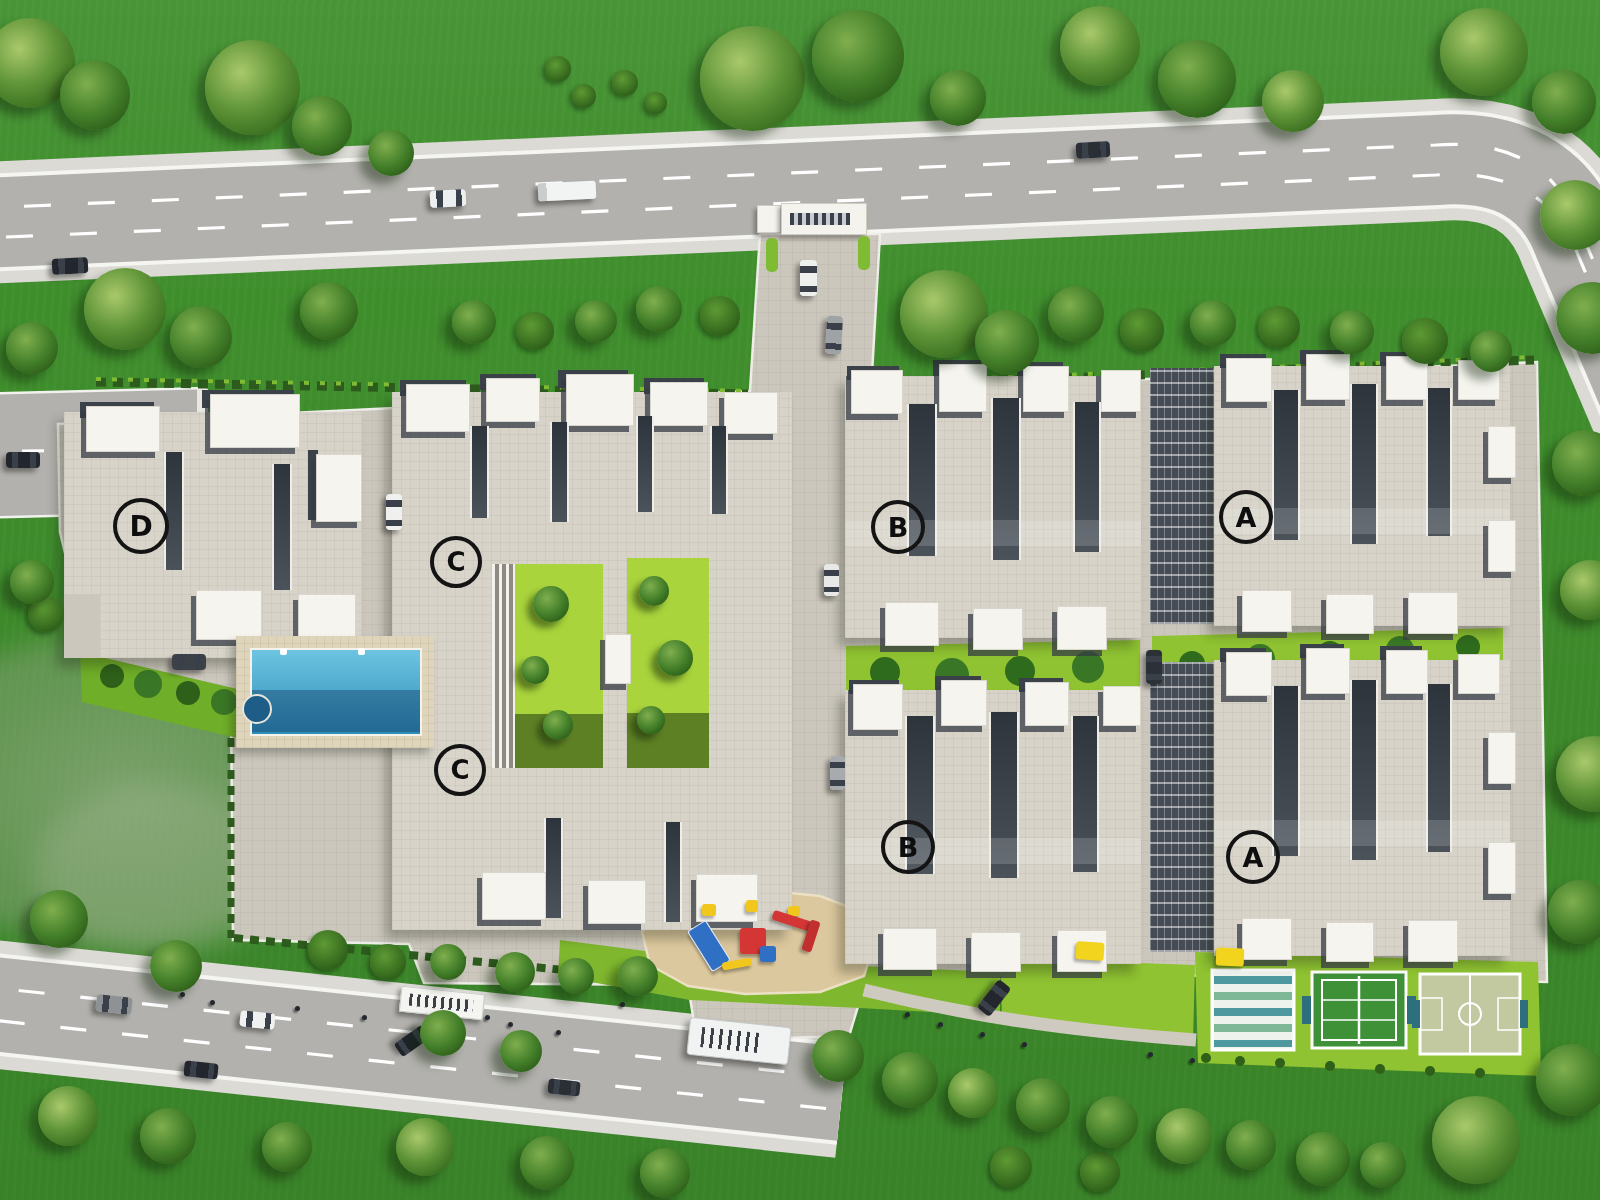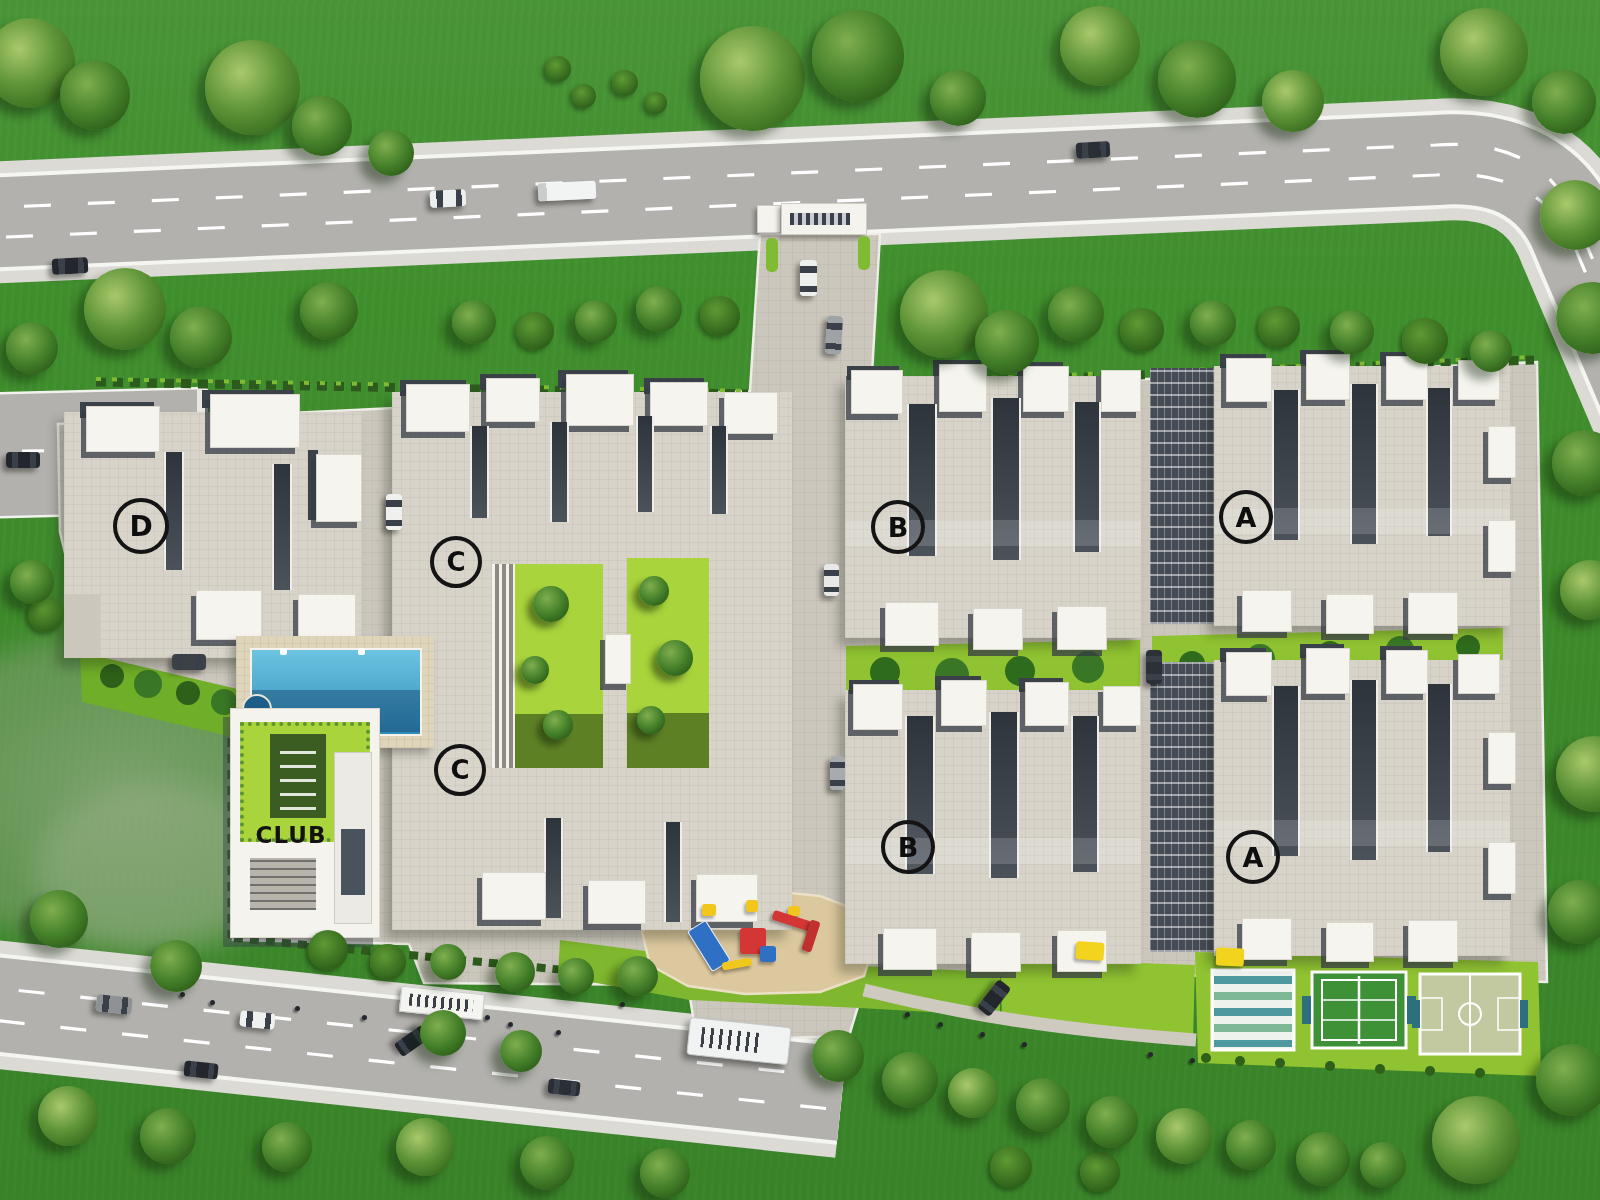--- a/index.html
+++ b/index.html
@@ -325,34 +325,20 @@
       background-image:repeating-linear-gradient(0deg, rgba(0,0,0,.05) 0 1px, transparent 1px 8px),repeating-linear-gradient(90deg, rgba(0,0,0,.05) 0 1px, transparent 1px 8px);
       box-shadow:-5px 6px 8px rgba(25,32,20,.3);"></div>
     <div class="abs" style="left:14px;top:12px;width:168px;height:84px;border:2px solid #f4f2ea;
       background:linear-gradient(180deg,#6cc4e0,#2e8cb8);"></div>
     <div class="abs" style="left:16px;top:54px;width:168px;height:42px;background:rgba(13,50,92,.38);"></div>
     <div class="abs" style="left:44px;top:12px;width:7px;height:7px;background:#fff;border-radius:2px;"></div>
     <div class="abs" style="left:122px;top:12px;width:7px;height:7px;background:#fff;border-radius:2px;"></div>
     <div class="abs" style="left:6px;top:58px;width:26px;height:26px;border-radius:50%;background:#1e5d88;border:2px solid #e8e4d8;"></div>
   </div>
 
-  <div class="bld" style="left:230px;top:708px;width:148px;height:228px;z-index:4;">
-    <div class="abs" style="left:0;top:0;width:148px;height:228px;background:#f4f3ee;border:1px solid #d9d6cd;box-shadow:-7px 9px 0 rgba(53,60,68,.45);"></div>
-    <div class="abs" style="left:10px;top:14px;width:122px;height:112px;background:#a9d43c;border:4px dotted #5e9330;">
-      <div class="abs" style="left:26px;top:8px;width:56px;height:84px;background:#3c5d22;">
-        <div class="abs" style="left:10px;top:8px;width:36px;height:68px;background:repeating-linear-gradient(0deg, rgba(255,255,255,.85) 0 3px, transparent 3px 14px);"></div>
-      </div>
-    </div>
-    <div class="club-txt" style="left:6px;top:114px;width:110px;font-size:23px;">CLUB</div>
-    <div class="abs" style="left:20px;top:150px;width:66px;height:52px;background:#b8b4ab;
-      background-image:repeating-linear-gradient(0deg, rgba(40,44,50,.5) 0 2px, transparent 2px 8px);"></div>
-    <div class="abs" style="left:104px;top:44px;width:36px;height:170px;background:#eceae4;border:1px solid #cfccc4;">
-      <div class="abs" style="left:6px;top:76px;width:24px;height:66px;background:#49535e;"></div>
-    </div>
-  </div>
 
   <div class="play" style="left:698px;top:922px;width:20px;height:46px;background:#2f6fc4;transform:rotate(-32deg);border:1px solid #e6eefc;"></div>
   <div class="play" style="left:740px;top:928px;width:26px;height:26px;background:#d43535;"></div>
   <div class="play" style="left:760px;top:946px;width:16px;height:16px;background:#2f6fc4;"></div>
   <div class="play" style="left:702px;top:904px;width:14px;height:12px;background:#f2c71d;"></div>
   <div class="play" style="left:746px;top:900px;width:12px;height:12px;background:#f2c71d;"></div>
   <div class="play" style="left:788px;top:906px;width:12px;height:10px;background:#f2c71d;"></div>
   <div class="play" style="left:772px;top:916px;width:42px;height:10px;background:#d43535;transform:rotate(18deg);"></div>
   <div class="play" style="left:806px;top:920px;width:10px;height:32px;background:#c22f2f;transform:rotate(18deg);"></div>
   <div class="play" style="left:722px;top:960px;width:30px;height:8px;background:#f2c71d;transform:rotate(-10deg);"></div>

